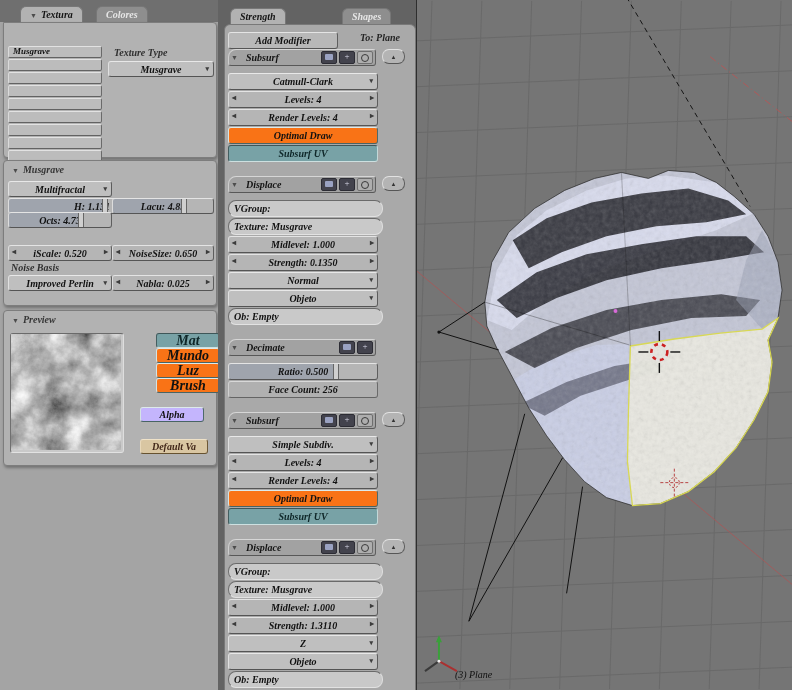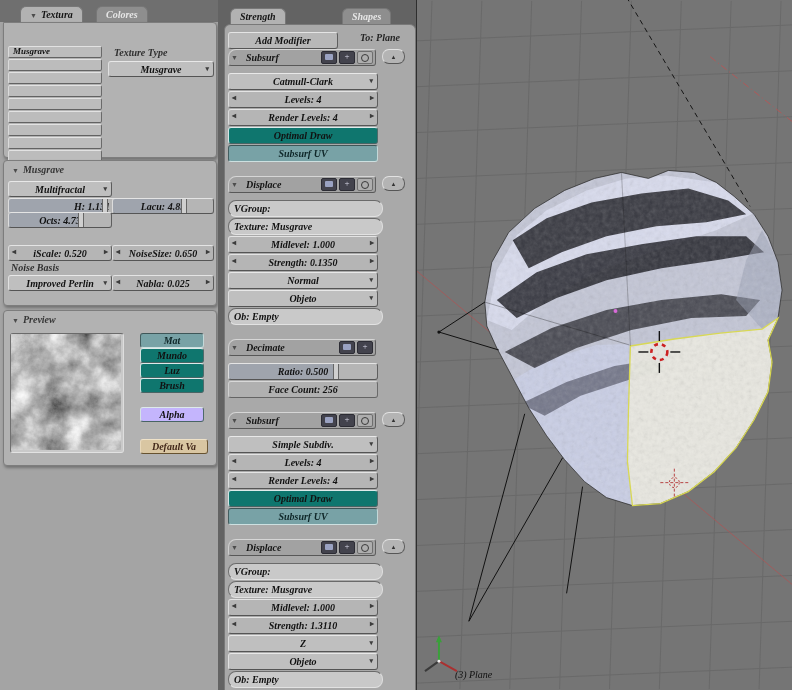--- a/index.html
+++ b/index.html
@@ -34,21 +34,21 @@
   .row .arr.l{left:3px;} .row .arr.r{right:3px;}
   .row .dd{font-style:normal;font-size:7px;color:#3e3e3e;position:absolute;right:4px;top:3px;}
   .row.menu{background:#bfbfbf;border:1px solid;border-color:#e8e8e8 #5c5c5c #545454 #e0e0e0;border-radius:3px;}
   .row.num{background:#b5b5b5;border:1px solid;border-color:#e4e4e4 #5e5e5e #555 #dcdcdc;border-radius:3px;}
   .row.slider{background:linear-gradient(90deg,#9fa4ad 0%,#9fa4ad 70%,#b5b5b5 70%);border:1px solid;
        border-color:#e4e4e4 #5e5e5e #555 #dcdcdc;border-radius:3px;}
   .row.slider .handle{position:absolute;right:26%;top:0;width:4px;height:100%;background:#cfcfcf;
        border-left:1px solid #666;border-right:1px solid #666;}
   .row.field{background:#c9c9c9;border:1px solid;border-color:#6a6a6a #dedede #e2e2e2 #707070;
        border-radius:8px;justify-content:flex-start;padding-left:5px;}
-  .row.tog{background:#0f766e;border:1px solid;border-color:#ddeaea #4e6a6a #486464 #d4e4e4;border-radius:3px;}
+  .row.tog{background:#f97316;border:1px solid;border-color:#ddeaea #4e6a6a #486464 #d4e4e4;border-radius:3px;}
   .row.tog.on{background:#78a2a6;border-color:#3e5658 #c2d8d8 #cde0e0 #445e60;color:#0e2628;}
   .row.flat{background:#b0b0b0;border:1px solid;border-color:#d8d8d8 #6a6a6a #646464 #d0d0d0;border-radius:3px;}
 
   
   #panel-texture{left:3px;top:22px;width:212px;height:134px;border-top-left-radius:0;}
   #panel-musgrave{left:3px;top:160px;width:212px;height:144px;}
   #panel-preview{left:3px;top:310px;width:212px;height:154px;}
 
   #tab-textura{left:20px;top:6px;}
   #tab-colores{left:96px;top:6px;font-weight:600;}
@@ -70,21 +70,21 @@
   #mg-h{position:absolute;left:4px;top:37px;width:102px;padding-left:32px;}
   #mg-lacu{position:absolute;left:108px;top:37px;width:100px;}
   #mg-octs{position:absolute;left:4px;top:51px;width:102px;}
   #mg-iscale{position:absolute;left:4px;top:84px;width:102px;}
   #mg-nsize{position:absolute;left:108px;top:84px;width:100px;}
   #mg-nb-label{position:absolute;left:7px;top:101px;font-weight:700;color:#2f2f2f;}
   #mg-nb{position:absolute;left:4px;top:114px;width:102px;}
   #mg-nabla{position:absolute;left:108px;top:114px;width:100px;}
 
   #preview-img{position:absolute;left:6px;top:22px;width:112px;height:118px;}
-  .pv-btn{position:absolute;left:136px;width:62px;height:13px;font-size:10px;}
+  .pv-btn{position:absolute;left:152px;width:62px;height:13px;font-size:14px;}
   #pv-mat{top:22px;} #pv-mundo{top:37px;} #pv-luz{top:52px;} #pv-brush{top:67px;}
   #pv-alpha{position:absolute;left:136px;top:96px;width:62px;height:13px;background:#c4b5fd;}
   #pv-default{position:absolute;left:136px;top:128px;width:66px;height:13px;background:#d9c6a2;
       border-color:#efe2c8 #6d5836 #665230 #e8d8ba;color:#43281a;}
 
   
   #panel-mod{left:224px;top:24px;width:190px;height:666px;background:#a9a9a9;border:1px solid #787878;
       border-radius:6px 6px 0 0;}
   #tab-modifiers{left:230px;top:8px;}
   #tab-shapes{left:342px;top:8px;font-weight:600;}

